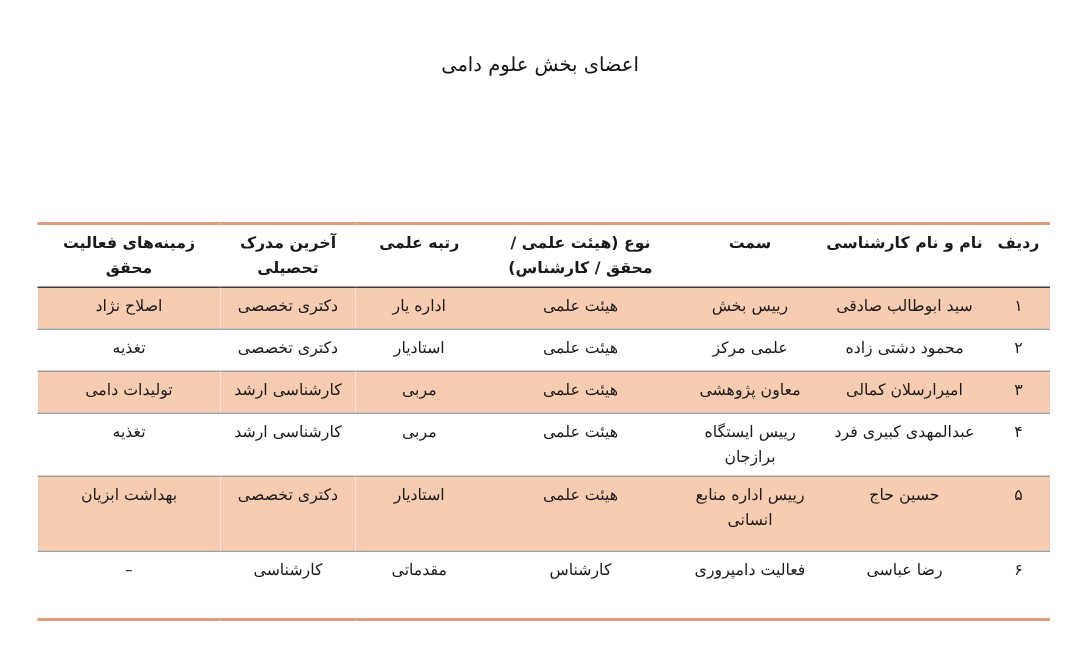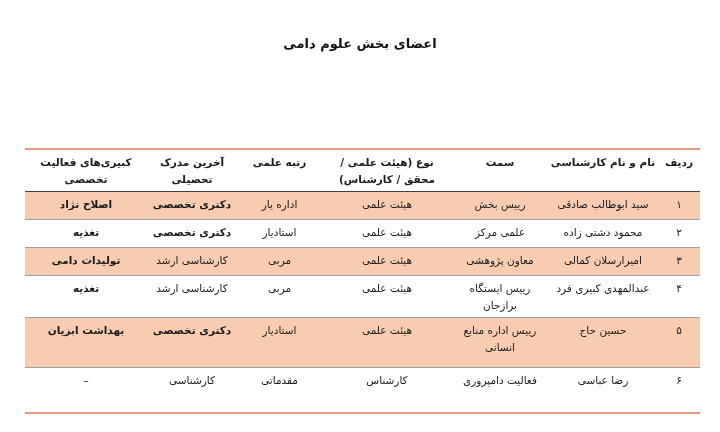--- a/index.html
+++ b/index.html
@@ -16,21 +16,21 @@
     font-family: "DejaVu Sans", sans-serif;
     color: #1a1a1a;
   }
   .doc-title {
     position: absolute;
     top: 36px;
     left: 0;
     width: 100%;
     text-align: center;
     font-size: 13px;
-    font-weight: bold;
+    font-weight: normal;
     color: #111111;
     direction: rtl;
   }
   table.members-table {
     position: absolute;
     top: 148px;
     left: 25px;
     width: 675px;
     border-collapse: collapse;
     table-layout: fixed;
@@ -61,21 +61,21 @@
     border-bottom: none;
   }
   tr.band {
     background: #f8ccb1;
   }
   tr.r-short  { height: 28px; }
   tr.r-medium { height: 42px; }
   tr.r-tall   { height: 50px; }
   tr.r-tall2  { height: 46px; }
   .bold {
-    font-weight: bold;
+    font-weight: normal;
   }
 </style>
 </head>
 <body>
 
 <div class="page">
 
   <div class="doc-title">اعضای بخش علوم دامی</div>
 
   <table class="members-table" dir="rtl">
@@ -89,21 +89,21 @@
       <col style="width:122px">
     </colgroup>
     <thead>
       <tr>
         <th>ردیف</th>
         <th>نام و نام کارشناسی</th>
         <th>سمت</th>
         <th>نوع (هیئت علمی / محقق / کارشناس)</th>
         <th>رتبه علمی</th>
         <th>آخرین مدرک تحصیلی</th>
-        <th>کبیری‌های فعالیت تخصصی</th>
+        <th>زمینه‌های فعالیت محقق</th>
       </tr>
     </thead>
     <tbody>
 
       <tr class="band r-short">
         <td>۱</td>
         <td>سید ابوطالب صادقی</td>
         <td>رییس بخش</td>
         <td>هیئت علمی</td>
         <td>اداره یار</td>

